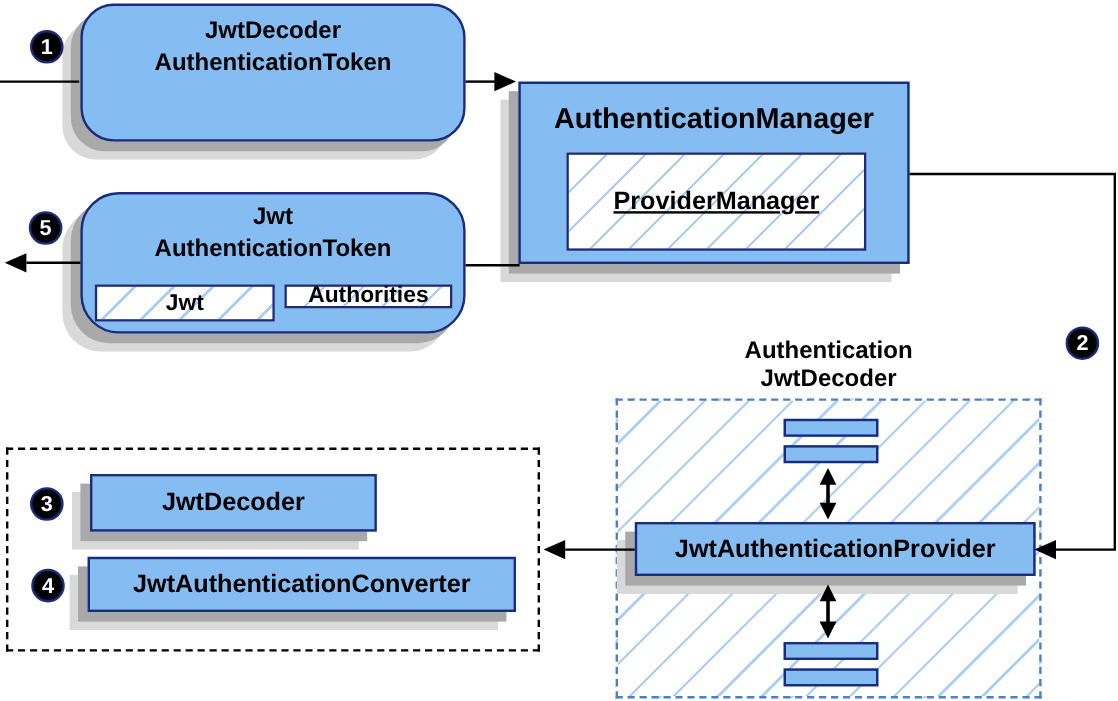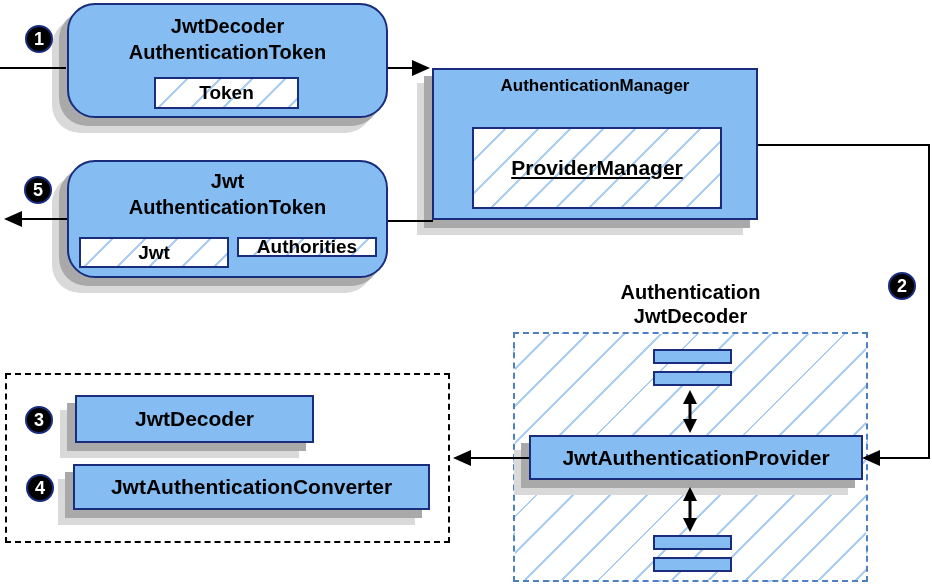--- a/index.html
+++ b/index.html
@@ -145,29 +145,28 @@
   <div class="step" style="left:888px; top:272px;">2</div>
   <div class="step" style="left:25px; top:406px;">3</div>
   <div class="step" style="left:26px; top:474px;">4</div>
   <div class="step" style="left:24px; top:176px;">5</div>
 
   <div class="node rounded shadow" style="left:67px; top:3px; width:321px; height:115px;">
     <div class="title2">
       <div>JwtDecoder</div>
       <div>AuthenticationToken</div>
     </div>
-    <div class="chip" style="left:85px; top:72px; width:145px; height:32px; font-size:19px;">Token</div>
   </div>
 
   <div class="node shadow" style="left:432px; top:68px; width:326px; height:152px;">
-    <div style="padding-top:6px; font-size:17px;">AuthenticationManager</div>
+    <div style="padding-top:16px; font-size:24px;">AuthenticationManager</div>
     <div class="chip" style="left:38px; top:57px; width:250px; height:82px; font-size:21px;text-decoration:underline;">ProviderManager</div>
   </div>
 
-  <div class="node rounded shadow" style="left:67px; top:160px; width:321px; height:118px;">
+  <div class="node rounded shadow" style="left:67px; top:160px; width:321px; height:118px;border-radius:32px;">
     <div class="title2" style="padding-top:6px;">
       <div>Jwt</div>
       <div>AuthenticationToken</div>
     </div>
     <div class="chip" style="left:10px; top:75px; width:150px; height:31px; font-size:19px;">Jwt</div>
     <div class="chip" style="left:168px; top:75px; width:140px; height:20px; font-size:19px;">Authorities</div>
   </div>
 
   <div class="group-label">
     <div>Authentication</div>

